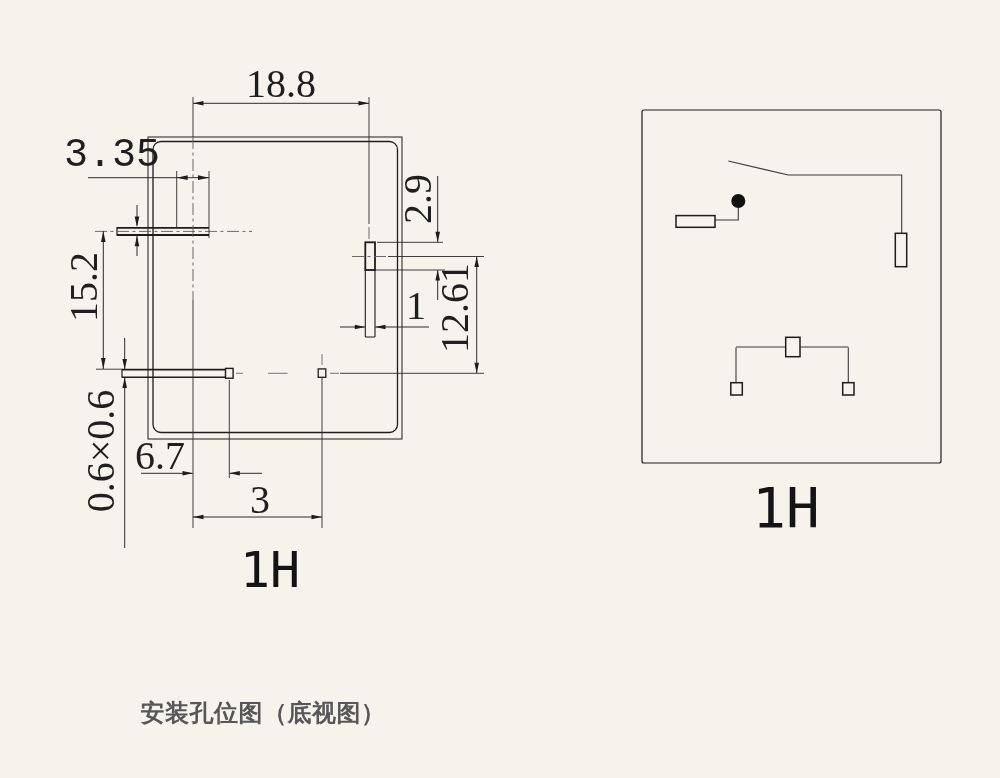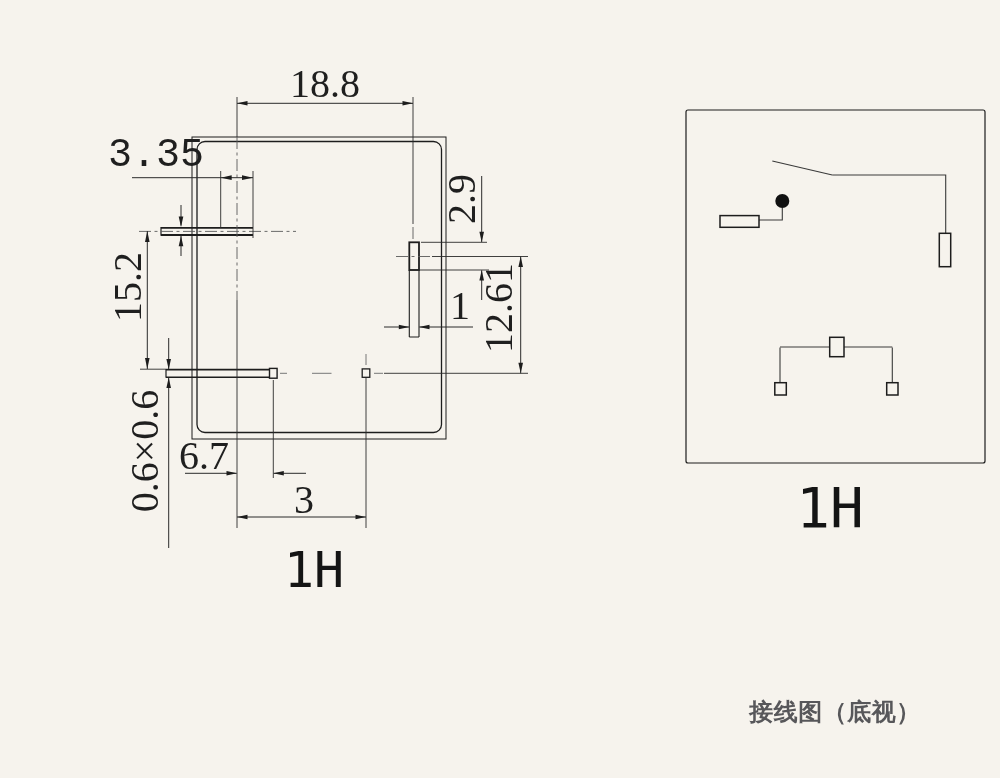--- a/index.html
+++ b/index.html
@@ -2,21 +2,21 @@
 <html><head>
 <meta charset="utf-8">
 <style>
   html,body{margin:0;padding:0;}
   body{
     width:1000px;height:778px;overflow:hidden;
     background:#f6f3ed;
     font-family:"Liberation Sans", sans-serif;
     position:relative;
   }
-  .canvas{position:absolute;inset:0;width:852px;height:778px;margin-left:44px;}
+  .canvas{position:absolute;inset:0;width:852px;height:778px;}
   svg.linework{position:absolute;left:0;top:0;}
   .txt{
     position:absolute;
     transform:translate(-50%,-50%);
     white-space:nowrap;
     color:#1f1f1f;
     font-family:"Liberation Serif", serif;
     font-size:40px;
     line-height:1;
     user-select:none;
@@ -162,15 +162,15 @@
   <div class="txt vert" style="left:418px;top:199px;">2.9</div>
   <div class="txt" style="left:416px;top:306px;">1</div>
   <div class="txt vert" style="left:455px;top:308px;">12.61</div>
   <div class="txt vert" style="left:101px;top:451px;">0.6×0.6</div>
   <div class="txt" style="left:160px;top:456px;">6.7</div>
   <div class="txt" style="left:260px;top:500px;">3</div>
 
   <div class="txt label-1h" style="left:270px;top:570px;font-size:50px;">1H</div>
   <div class="txt label-1h" style="left:786px;top:508px;font-size:56px;">1H</div>
 
-  <div class="txt caption" style="left:791px;top:712px;">接线图（底视）</div>
+  <div class="txt caption" style="left:263px;top:713px;">安装孔位图（底视图）</div>
 
 </div>
 
 </body></html>

